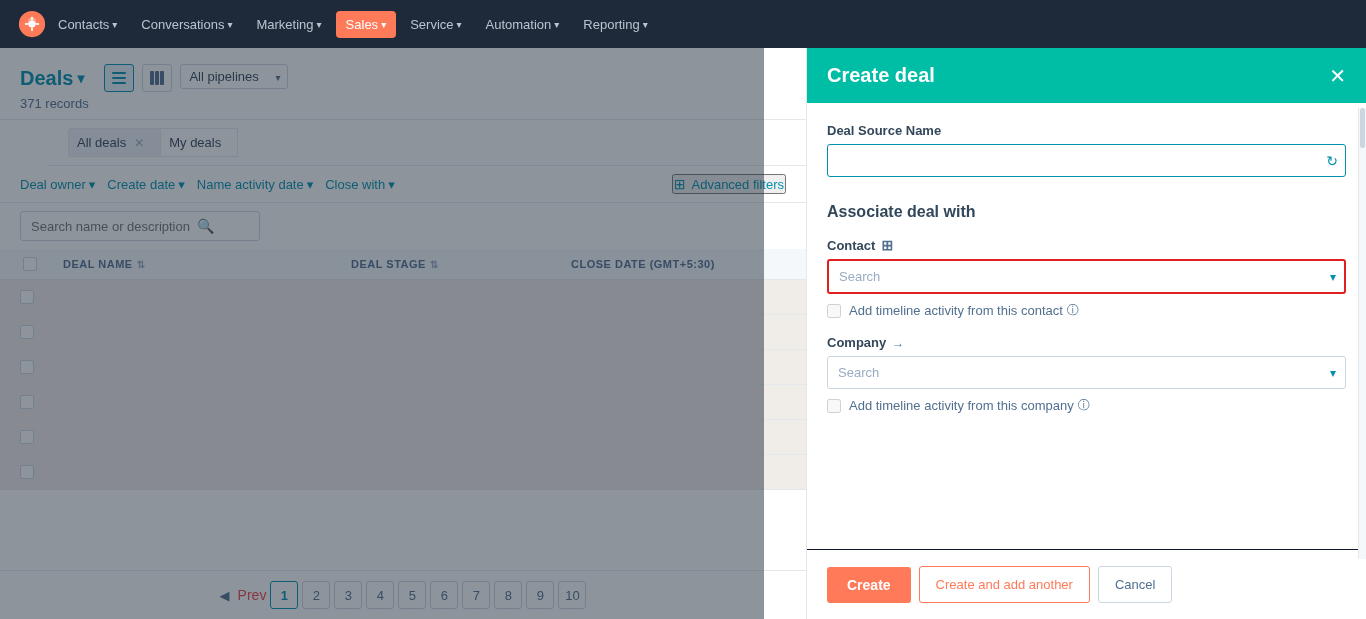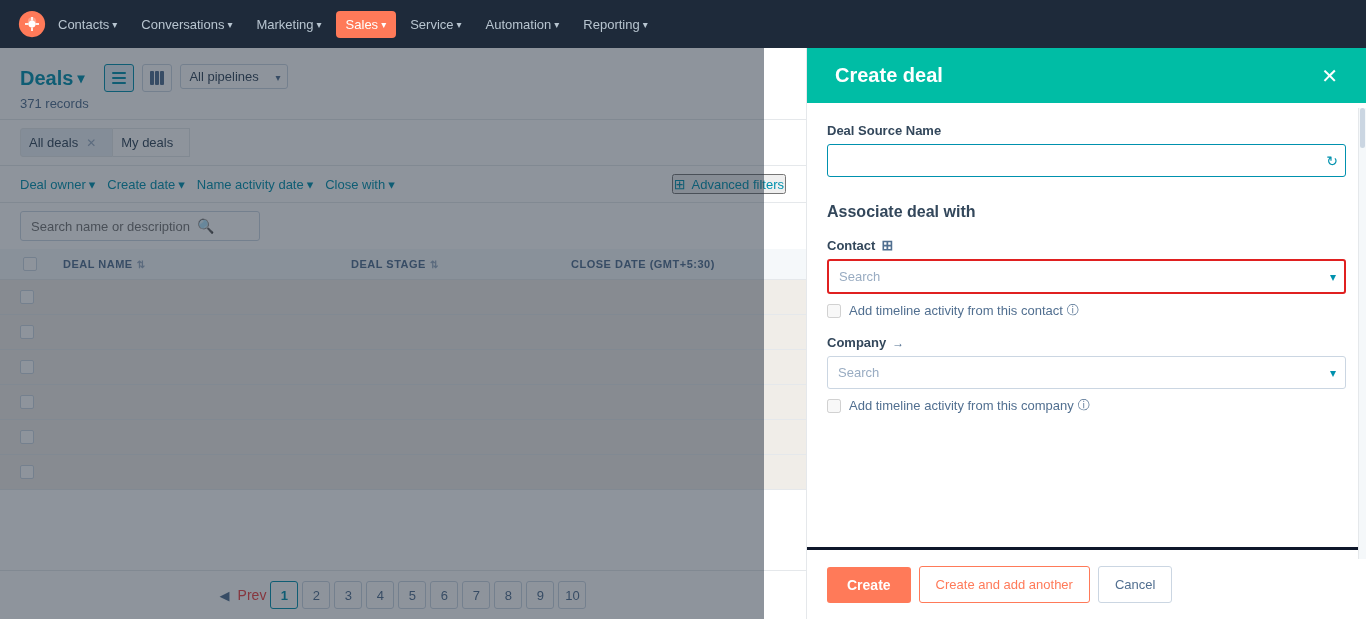--- a/index.html
+++ b/index.html
@@ -79,20 +79,21 @@
     .pipeline-chevron {
       position: absolute; right: 8px; top: 50%; transform: translateY(-50%);
       color: #516f90; font-size: 10px; pointer-events: none;
     }
 
     
     .deals-toolbar {
       padding: 8px 20px;
       display: flex; align-items: center; gap: 0;
       border-bottom: 1px solid #e5e8eb;
+      margin-left: 48px;
     }
     .filter-tabs { display: flex; align-items: center; }
     .filter-tab {
       padding: 6px 16px 6px 8px; font-size: 13px; color: #33475b;
       border: 1px solid #e5e8eb; background: #fff; cursor: pointer;
       display: flex; align-items: center; gap: 4px;
     }
     .filter-tab:first-child { border-radius: 3px 0 0 3px; }
     .filter-tab.active { background: #eaf0f6; font-weight: 500; }
     .filter-tab-close { color: #99acc2; font-size: 12px; cursor: pointer; margin-left: 4px; }
@@ -193,21 +194,21 @@
     .right-panel {
       width: 560px;
       background: #fff;
       display: flex; flex-direction: column;
       border-left: 1px solid #e5e8eb;
       position: relative;
       z-index: 20;
     }
     .panel-header {
       background: #00bda5;
-      padding: 16px 28px;
+      padding: 16px 20px;
       display: flex; align-items: center; justify-content: space-between;
     }
     .panel-title { font-size: 20px; font-weight: 600; color: #fff; }
     .panel-close {
       color: #fff; background: none; border: none;
       font-size: 20px; cursor: pointer; line-height: 1;
     }
 
     
     .panel-content {
@@ -261,21 +262,21 @@
     .checkbox-row {
       display: flex; align-items: center; gap: 8px; margin-top: 8px;
     }
     .checkbox-row input[type="checkbox"] { width: 14px; height: 14px; cursor: pointer; }
     .checkbox-label { font-size: 13px; color: #516f90; display: flex; align-items: center; gap: 4px; }
     .info-icon { color: #516f90; font-size: 12px; cursor: pointer; }
 
     
     .panel-footer {
       padding: 16px 20px;
-      border-top: 3px solid #0f172a;
+      border-top: 1px solid #0f172a;
       display: flex; align-items: center; gap: 8px;
     }
     .btn-create {
       background: #ff7a59; color: #fff; border: none;
       padding: 10px 20px; border-radius: 3px; font-size: 14px;
       font-weight: 600; cursor: pointer;
     }
     .btn-create-add {
       background: #fff; color: #ff7a59; border: 1px solid #ff7a59;
       padding: 10px 16px; border-radius: 3px; font-size: 13px;

